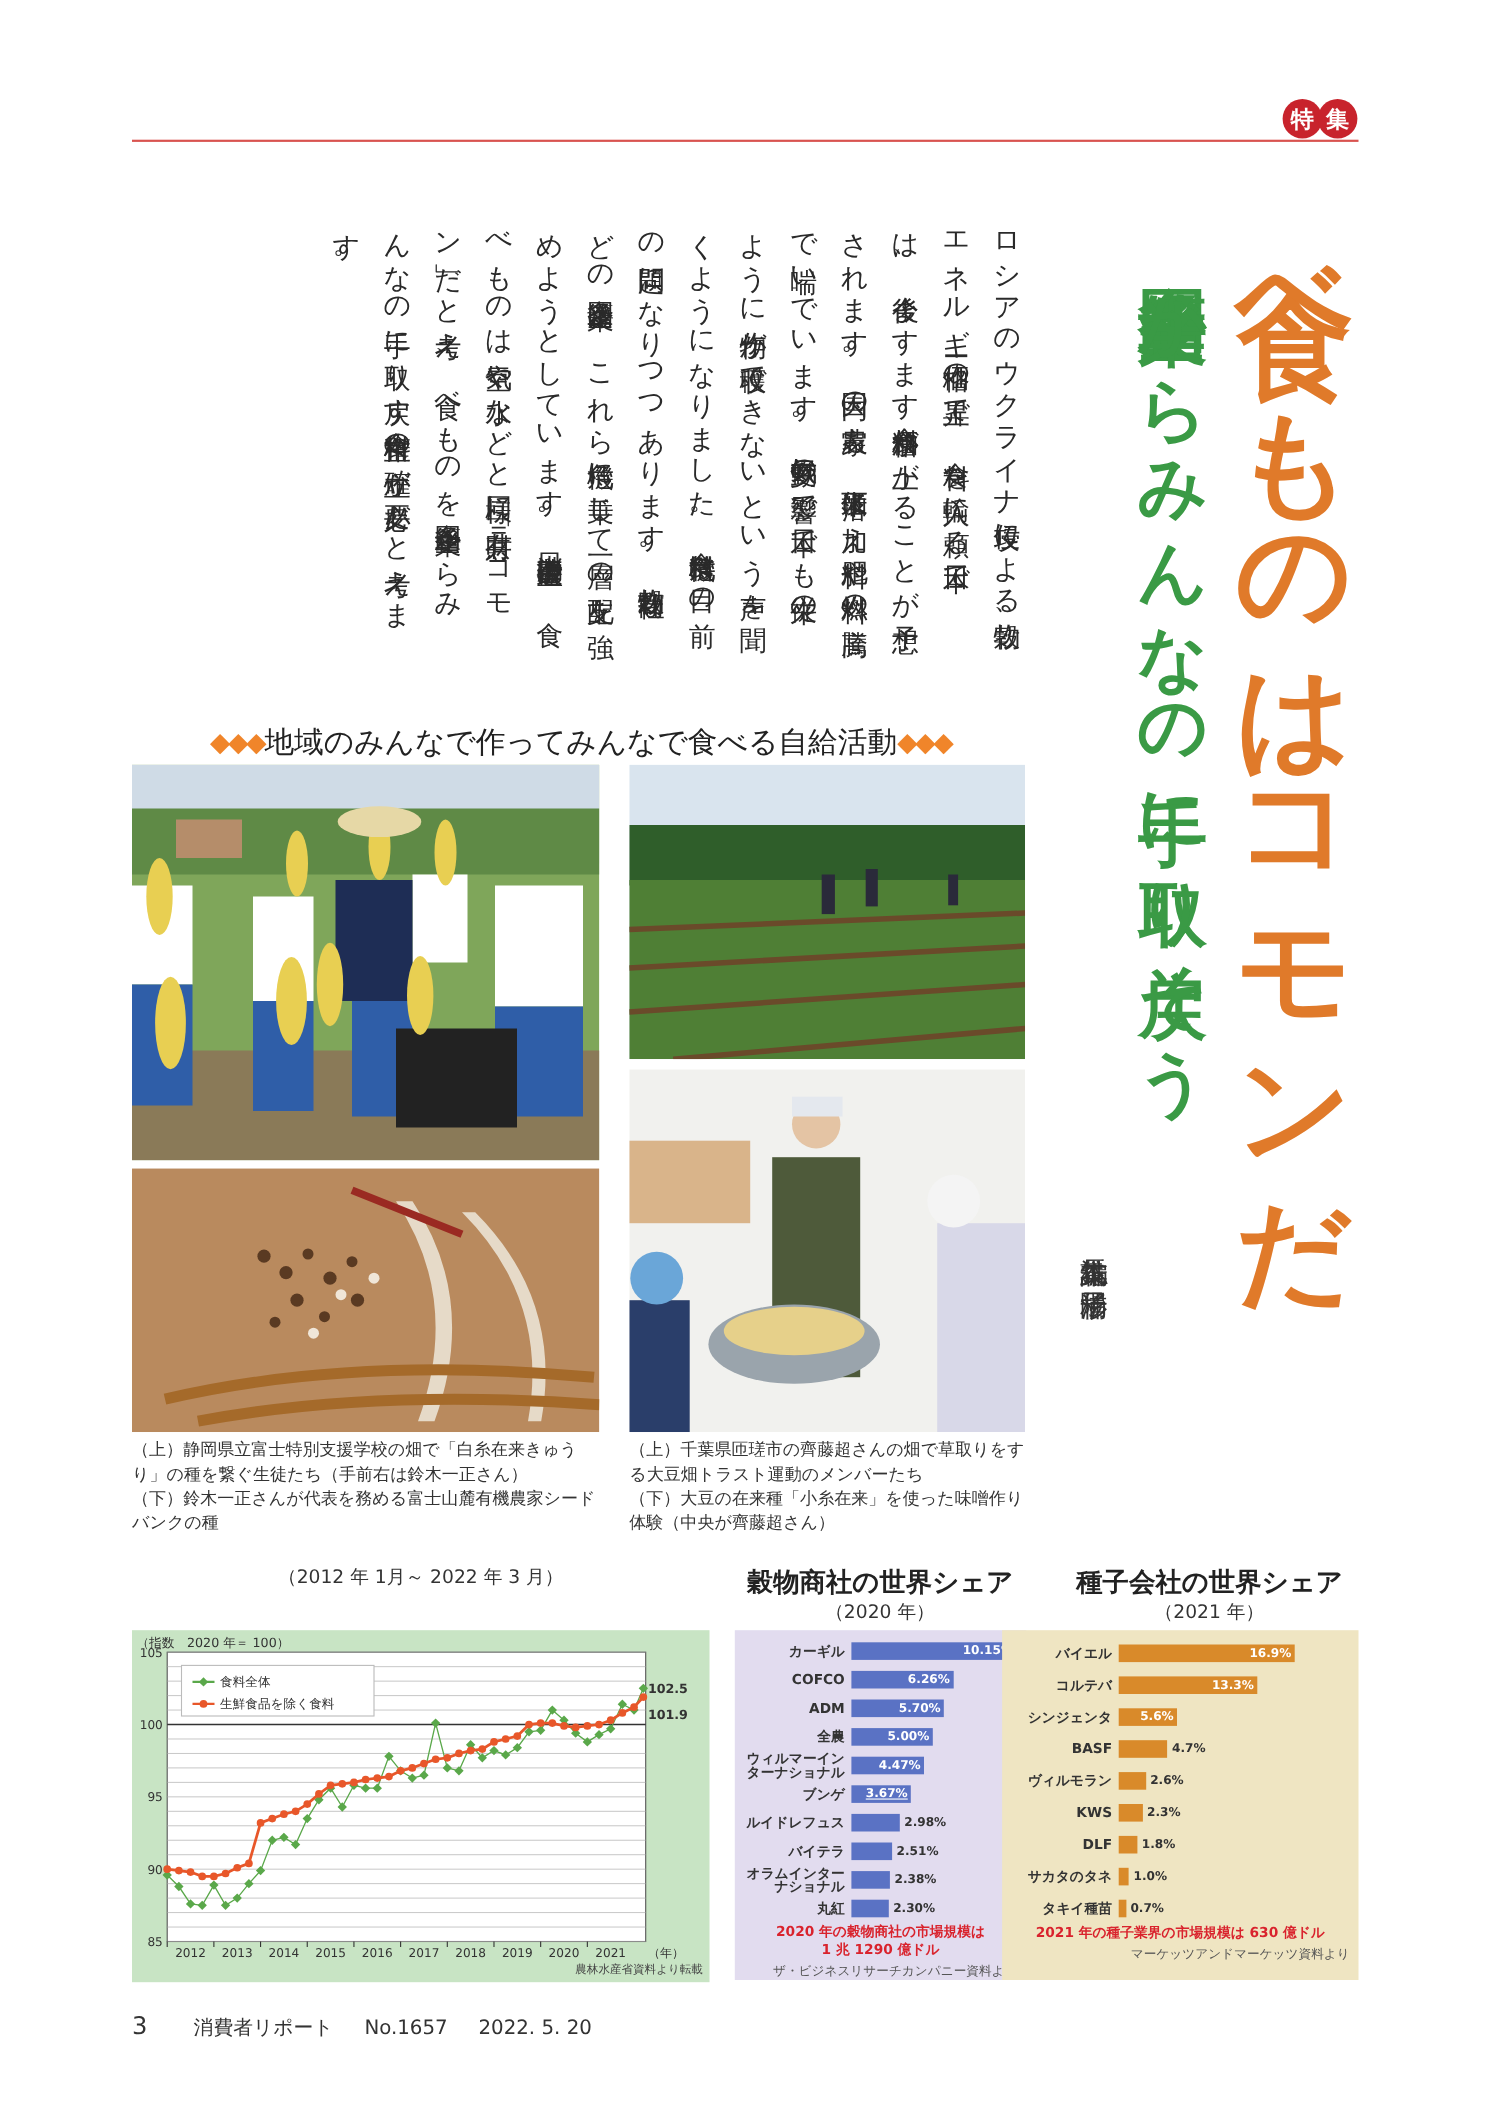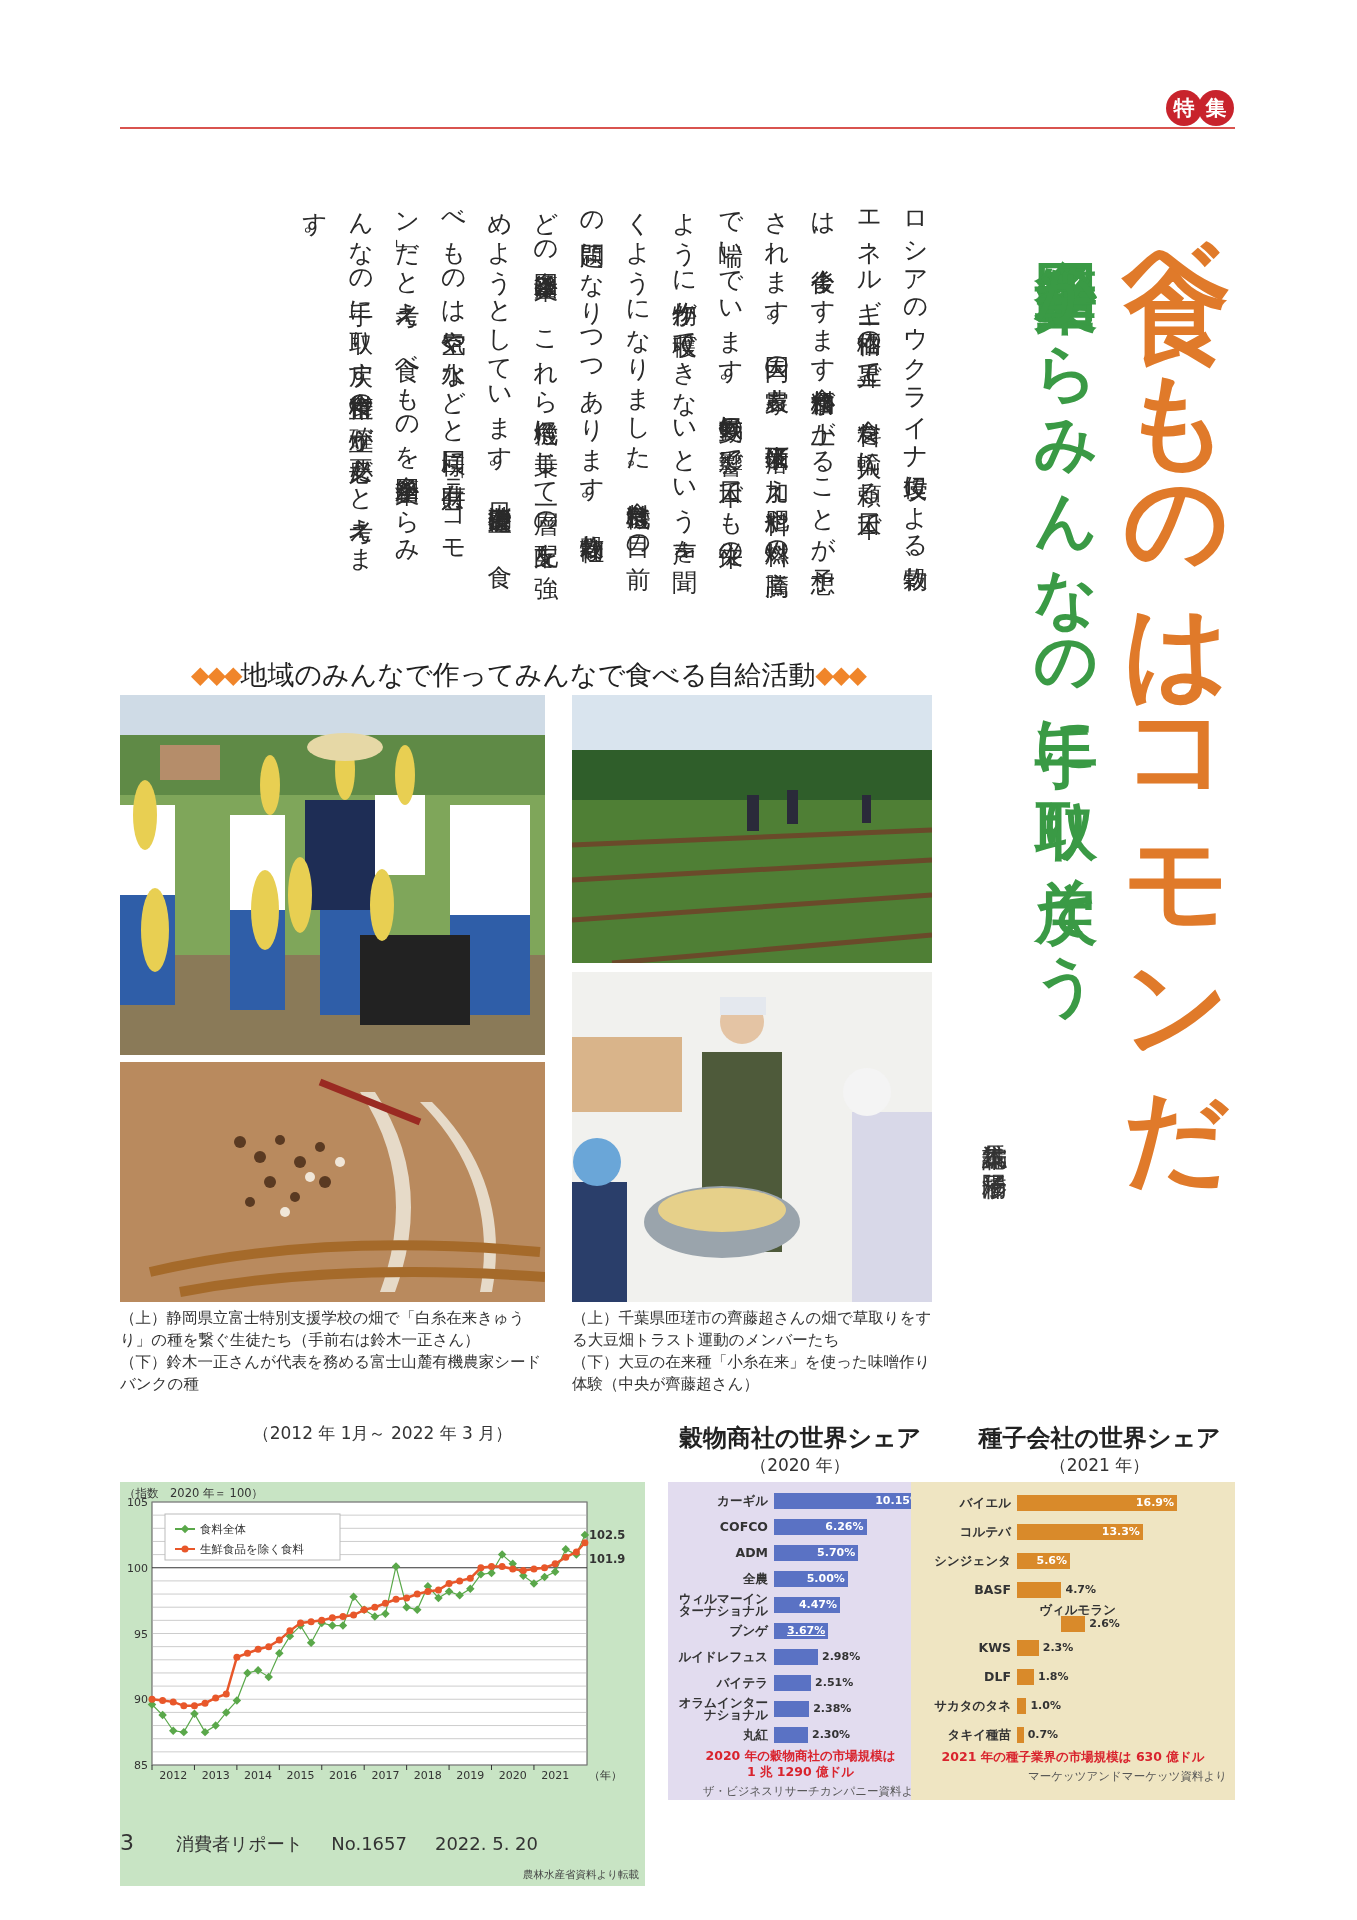--- a/index.html
+++ b/index.html
@@ -27,21 +27,21 @@
   
   .photo { overflow: hidden; }
   .photo svg { width: 100%; height: 100%; display: block; }
 
   .caption { font-size: 15.5px; line-height: 22px; color: #333; }
 
   
   .chart-title { font-size: 24px; font-weight: bold; text-align: center; color: #222; }
   .chart-sub { font-size: 17px; text-align: center; color: #333; }
 
-  .cpi-box { left: 120px; top: 1482px; width: 525px; height: 404px; background: #c8e4c4; }
+  .cpi-box { left: 120px; top: 1482px; width: 525px; height: 320px; background: #c8e4c4; }
   .cpi-box svg { display: block; }
 
   .bar-box { padding: 6px 8px; }
   .bar-row { display: flex; align-items: center; height: 26px; }
   .bar-label { width: 98px; text-align: right; padding-right: 6px; font-size: 12.5px; font-weight: bold; line-height: 12px; color: #333; }
   .bar-track { flex: 1; position: relative; height: 16px; }
   .bar { height: 16px; position: relative; }
   .bar-val { position: absolute; top: 0; font-size: 11px; line-height: 16px; font-weight: bold; white-space: nowrap; }
   .note-red { color: #d9232d; font-weight: bold; font-size: 12.5px; text-align: center; line-height: 16px; }
   .src { font-size: 11.5px; color: #555; text-align: right; }
@@ -482,21 +482,21 @@
     <div class="bar-row" style="height: 29px;">
       <div class="bar-label">
         <div>BASF</div>
       </div>
       <div class="bar-track">
         <div class="bar" style="width: 44.497px; background: rgb(217, 138, 42);">
           <span class="bar-val" style="left: 48.497px; color: rgb(51, 51, 51);">4.7%</span>
         </div>
       </div>
     </div>
-    <div class="bar-row" style="height: 29px; flex-direction: column;">
+    <div class="bar-row" style="height: 29px;">
       <div class="bar-label">
         <div>ヴィルモラン</div>
       </div>
       <div class="bar-track">
         <div class="bar" style="width: 24.6154px; background: rgb(217, 138, 42);">
           <span class="bar-val" style="left: 28.6154px; color: rgb(51, 51, 51);">2.6%</span>
         </div>
       </div>
     </div>
     <div class="bar-row" style="height: 29px;">

